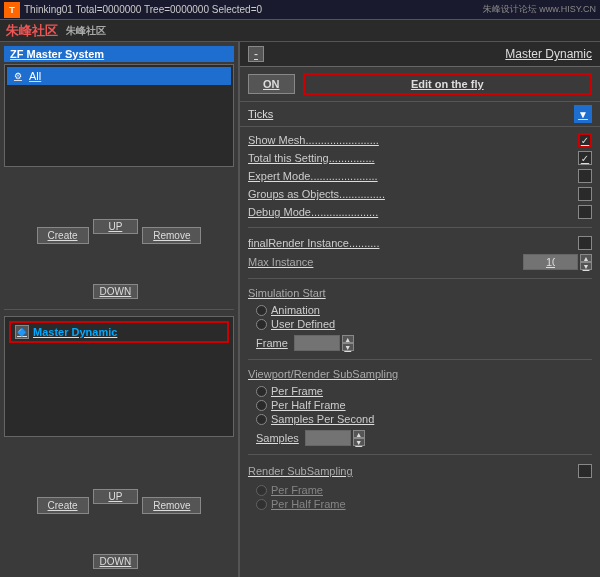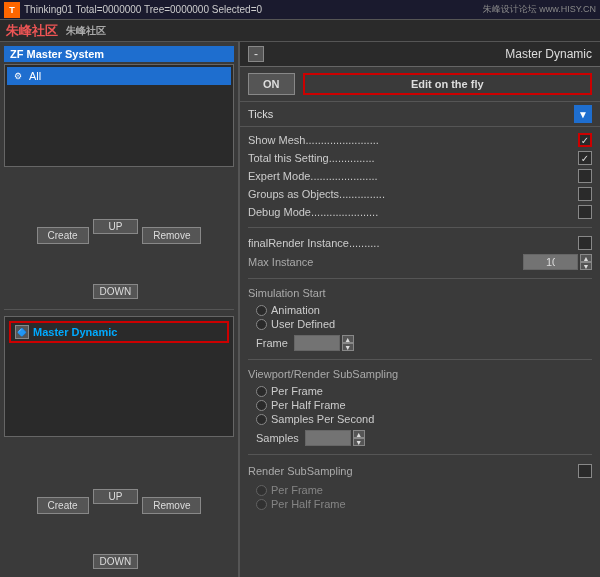--- a/index.html
+++ b/index.html
@@ -52,20 +52,21 @@
     }
     .watermark-site {
       color: #aaa;
       font-size: 10px;
     }
 
     
     #main {
       display: flex;
       height: calc(577px - 42px);
+      text-decoration: underline;
     }
 
     
     #left-panel {
       width: 240px;
       background: #3a3a3a;
       border-right: 2px solid #555;
       display: flex;
       flex-direction: column;
       padding: 4px;
@@ -197,20 +198,21 @@
       font-size: 12px;
     }
     .right-header .title {
       color: #ddd;
       font-size: 12px;
     }
 
     
     .on-edit-row {
       display: flex;
+      align-items: center;
       padding: 6px 8px;
       gap: 8px;
       background: #3a3a3a;
       border-bottom: 1px solid #555;
     }
     .on-btn {
       background: #555;
       color: #ddd;
       border: 1px solid #888;
       padding: 3px 14px;

